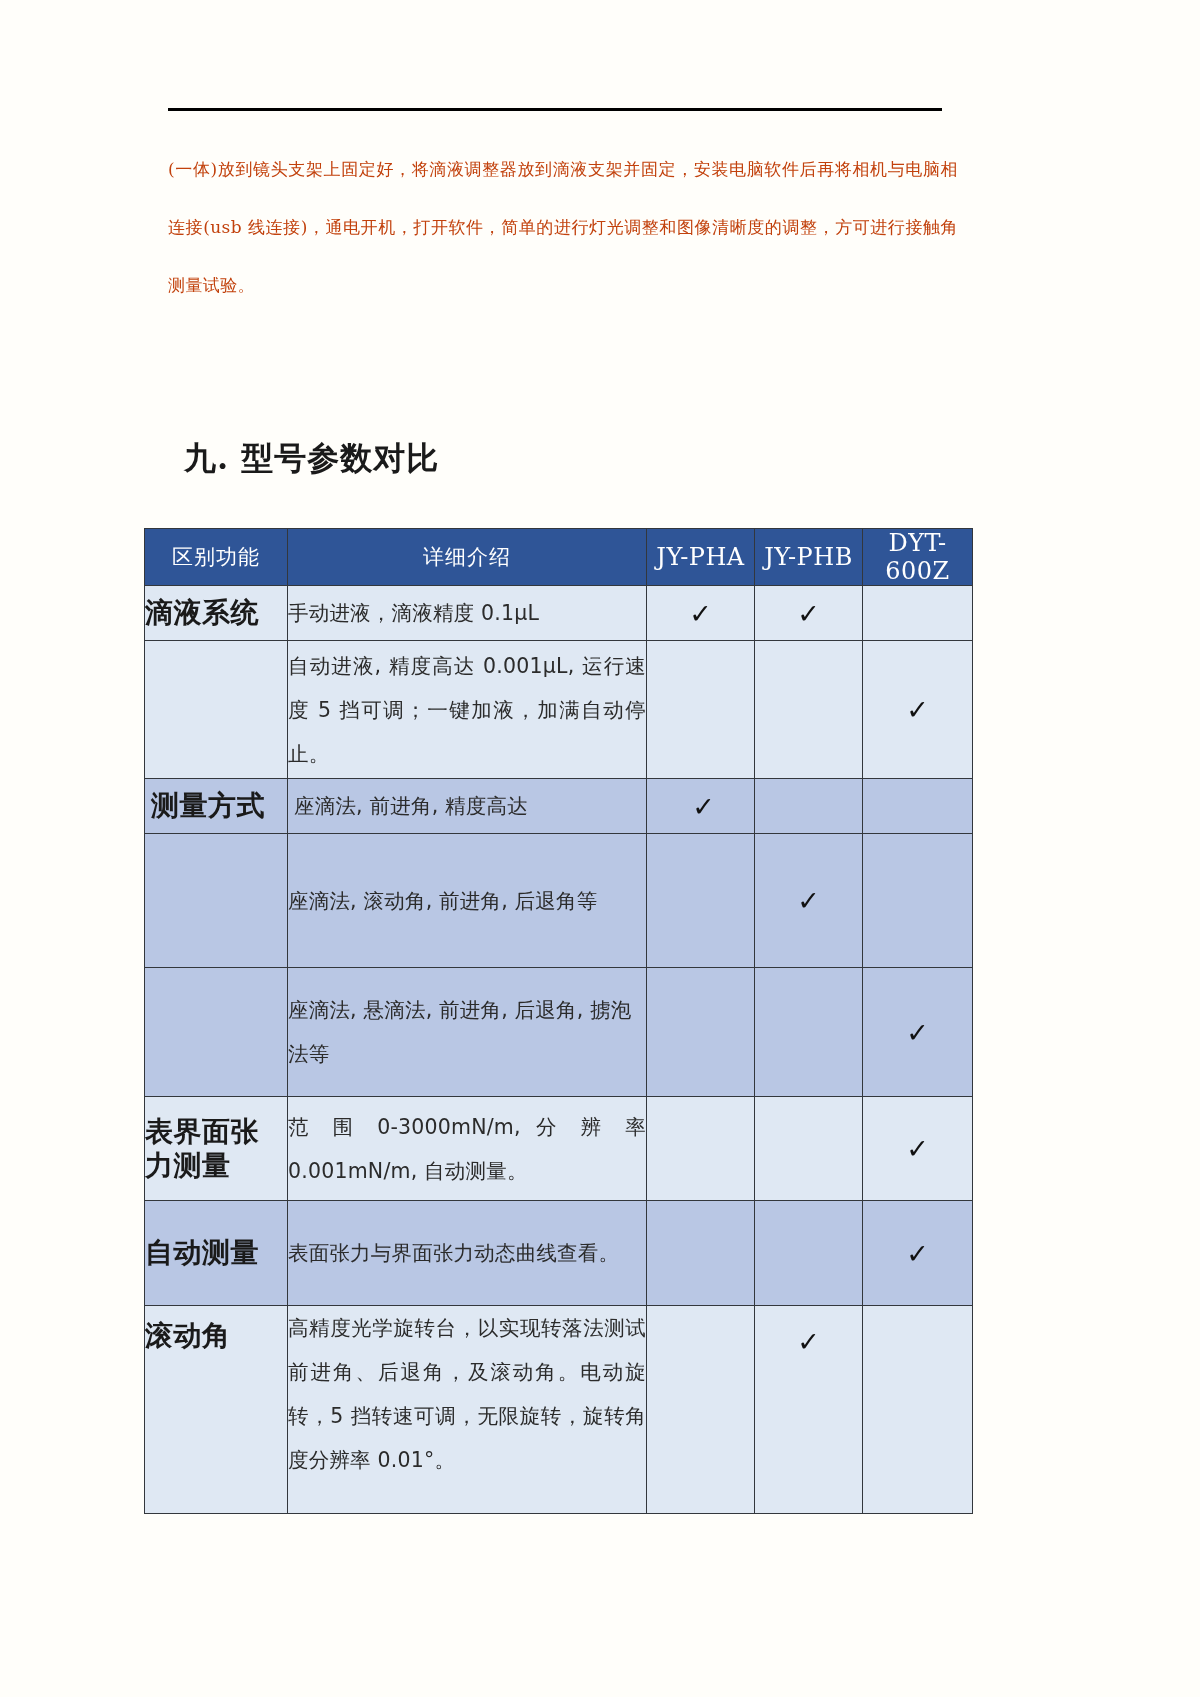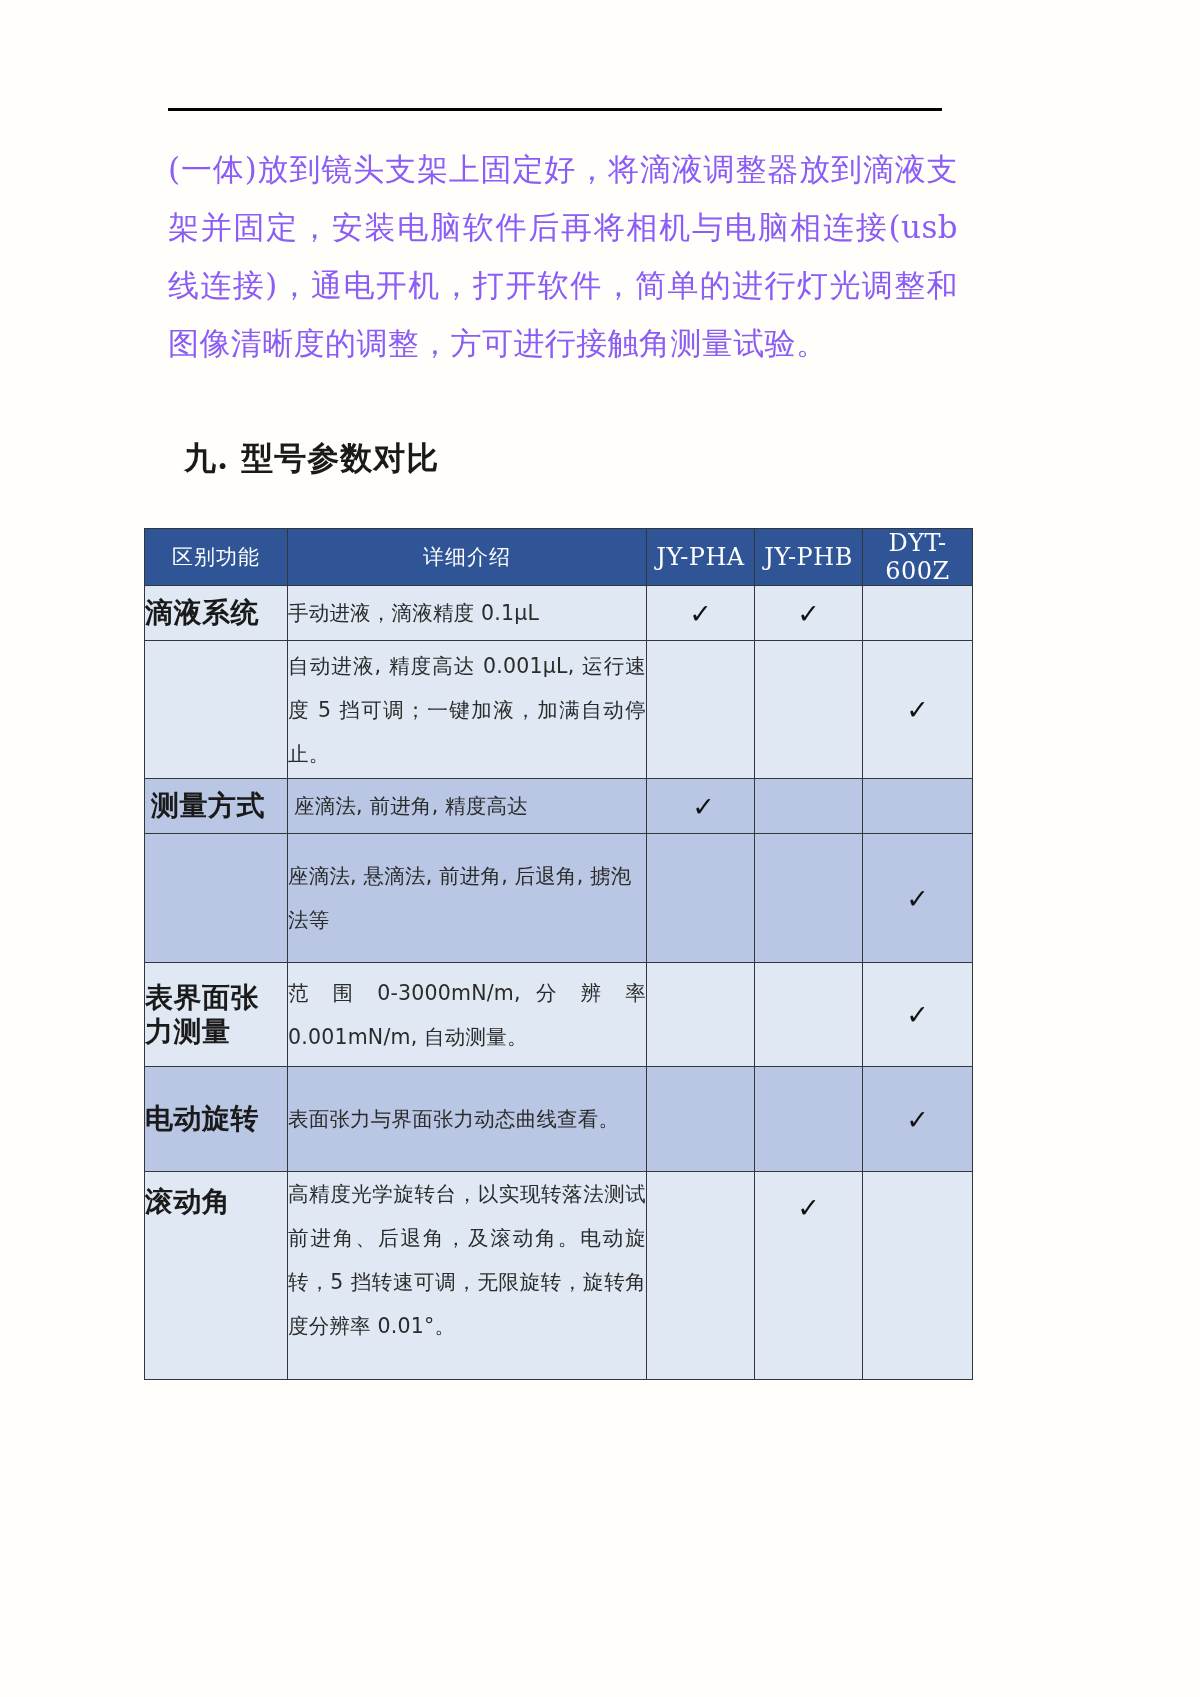--- a/index.html
+++ b/index.html
@@ -50,24 +50,24 @@
     height: 1px;
     background: #000;
   }
 
   
   .intro {
     position: absolute;
     left: 168px;
     top: 140px;
     width: 790px;
-    font-size: 31px;
+    font-size: 17px;
     line-height: 58px;
     letter-spacing: 0.4px;
-    color: #8b5cf6;
+    color: #c2410c;
     text-align: justify;
     text-justify: inter-ideograph;
     font-family: "DejaVu Serif", "Liberation Serif", serif;
   }
 
   
   .section-heading {
     position: absolute;
     left: 184px;
     top: 437px;
@@ -268,39 +268,46 @@
         </tr>
 
         <tr class="tint-mid h-r2">
           <td class="feature">测量方式</td>
           <td class="detail">座滴法, 前进角, 精度高达</td>
           <td class="mark"><span class="check">✓</span></td>
           <td class="mark"><span class="check empty"></span></td>
           <td class="mark"><span class="check empty"></span></td>
         </tr>
 
+        <tr class="tint-mid h-r3">
+          <td class="feature"></td>
+          <td class="detail">座滴法, 滚动角, 前进角, 后退角等</td>
+          <td class="mark"><span class="check empty"></span></td>
+          <td class="mark"><span class="check">✓</span></td>
+          <td class="mark"><span class="check empty"></span></td>
+        </tr>
 
         <tr class="tint-mid h-r4">
           <td class="feature"></td>
           <td class="detail">座滴法, 悬滴法, 前进角, 后退角, 掳泡法等</td>
           <td class="mark"><span class="check empty"></span></td>
           <td class="mark"><span class="check empty"></span></td>
           <td class="mark"><span class="check">✓</span></td>
         </tr>
 
         <tr class="tint-light h-r5">
           <td class="feature">表界面张力测量</td>
           <td class="detail justify">范 围  0-3000mN/m, 分 辨 率 0.001mN/m, 自动测量。</td>
           <td class="mark"><span class="check empty"></span></td>
           <td class="mark"><span class="check empty"></span></td>
           <td class="mark"><span class="check">✓</span></td>
         </tr>
 
         <tr class="tint-mid h-r6">
-          <td class="feature">电动旋转</td>
+          <td class="feature">自动测量</td>
           <td class="detail justify">表面张力与界面张力动态曲线查看。</td>
           <td class="mark"><span class="check empty"></span></td>
           <td class="mark"><span class="check empty"></span></td>
           <td class="mark"><span class="check">✓</span></td>
         </tr>
 
         <tr class="tint-light h-r7">
           <td class="feature" style="vertical-align:top;padding-top:13px;">滚动角</td>
           <td class="detail justify" style="vertical-align:top;">高精度光学旋转台，以实现转落法测试前进角、后退角，及滚动角。电动旋转，5 挡转速可调，无限旋转，旋转角度分辨率 0.01°。</td>
           <td class="mark" style="vertical-align:top;padding-top:22px;"><span class="check empty"></span></td>

